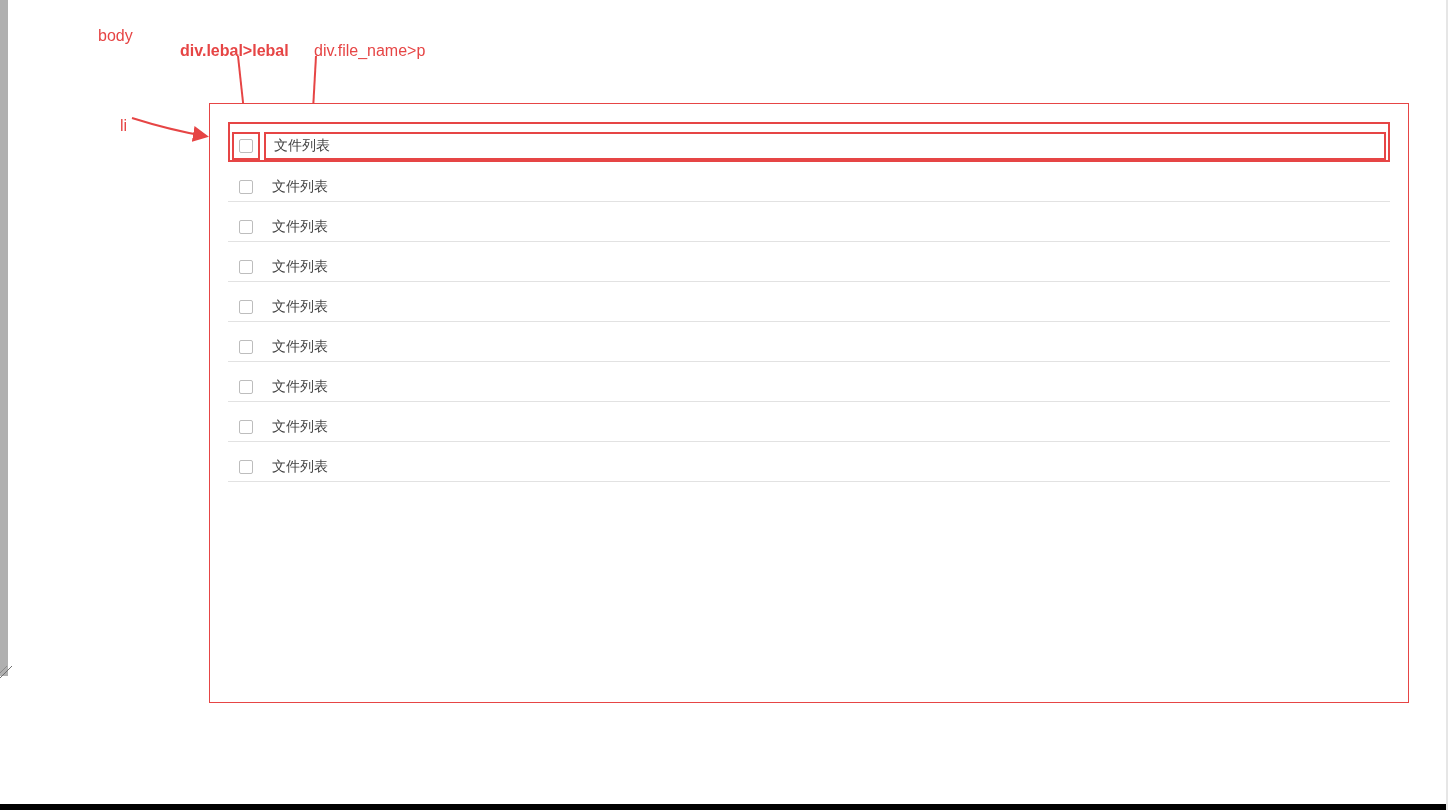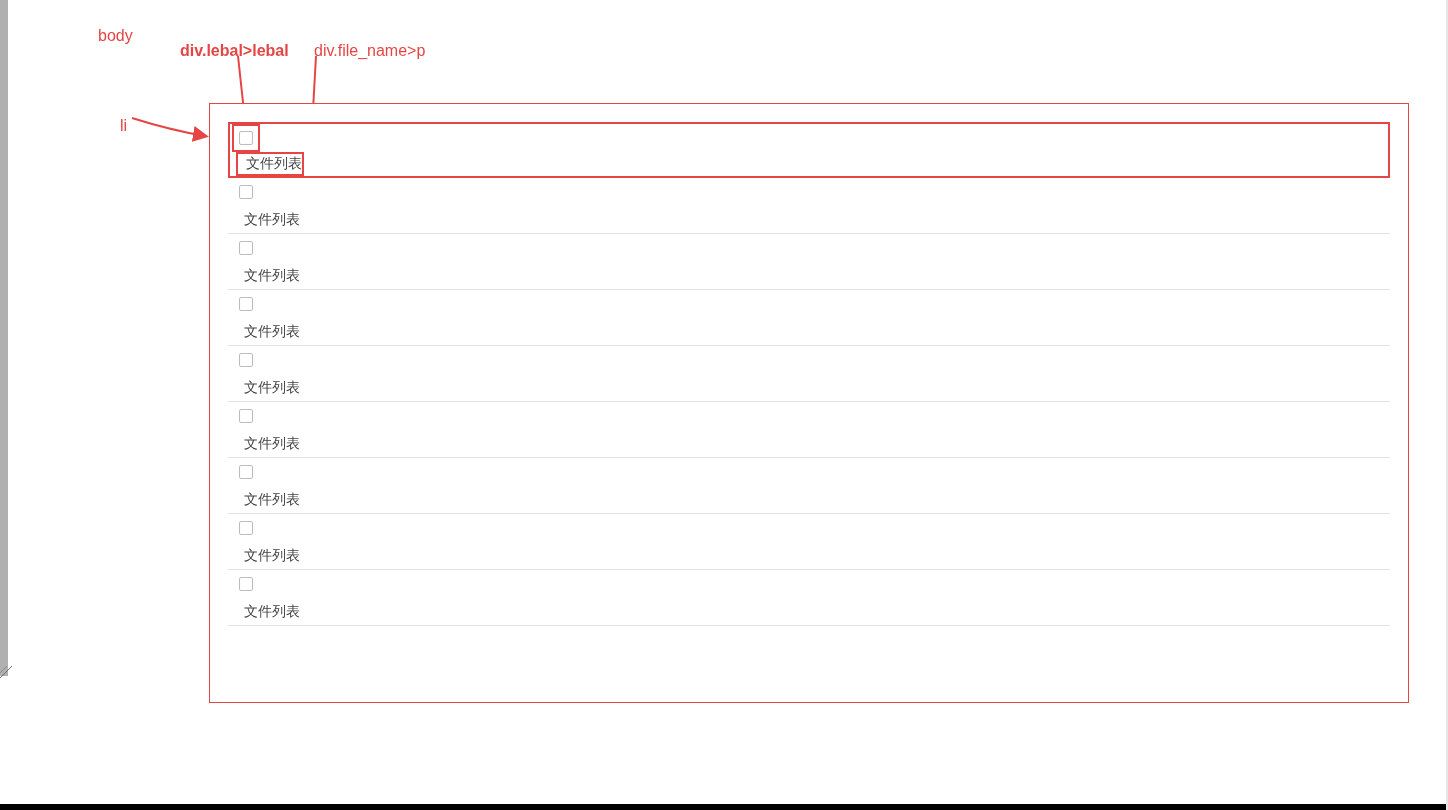--- a/index.html
+++ b/index.html
@@ -72,25 +72,24 @@
     height: 600px;
     border: 1px solid #e64545;
     background: #fff;
   }
   ul.file-list {
     list-style: none;
     padding: 18px 18px 0 18px;
   }
   li.file-item {
     display: flex;
-    align-items: flex-start;
-    height: 56px;
+    align-items: flex-end;
+    height: 40px;
     border-bottom: 1px solid #e2e2e2;
     padding: 0 4px;
-    flex-direction: column;
   }
   li.file-item.highlight {
     border: 2px solid #e64545;
     border-bottom: 2px solid #e64545;
     padding: 0 2px;
     margin-bottom: 0;
   }
   li.file-item.highlight .lebal,
   li.file-item.highlight .file_name {
     border: 2px solid #e64545;

